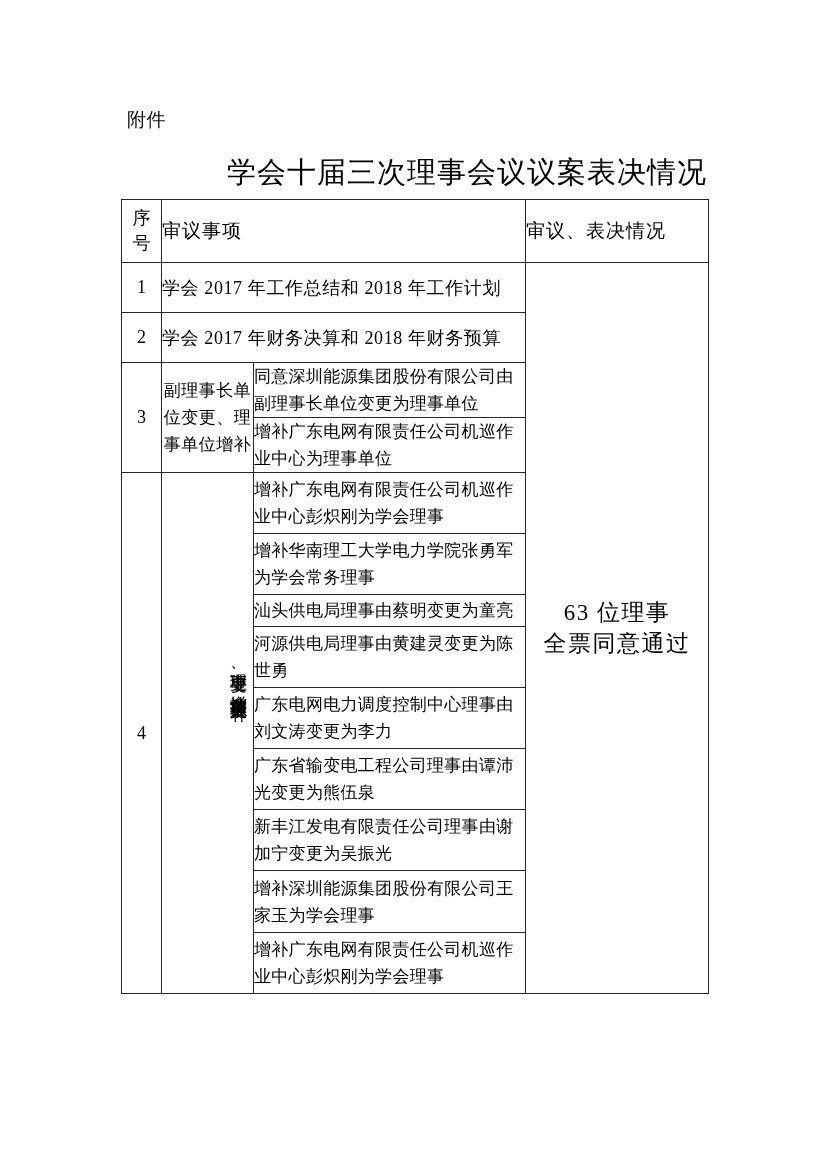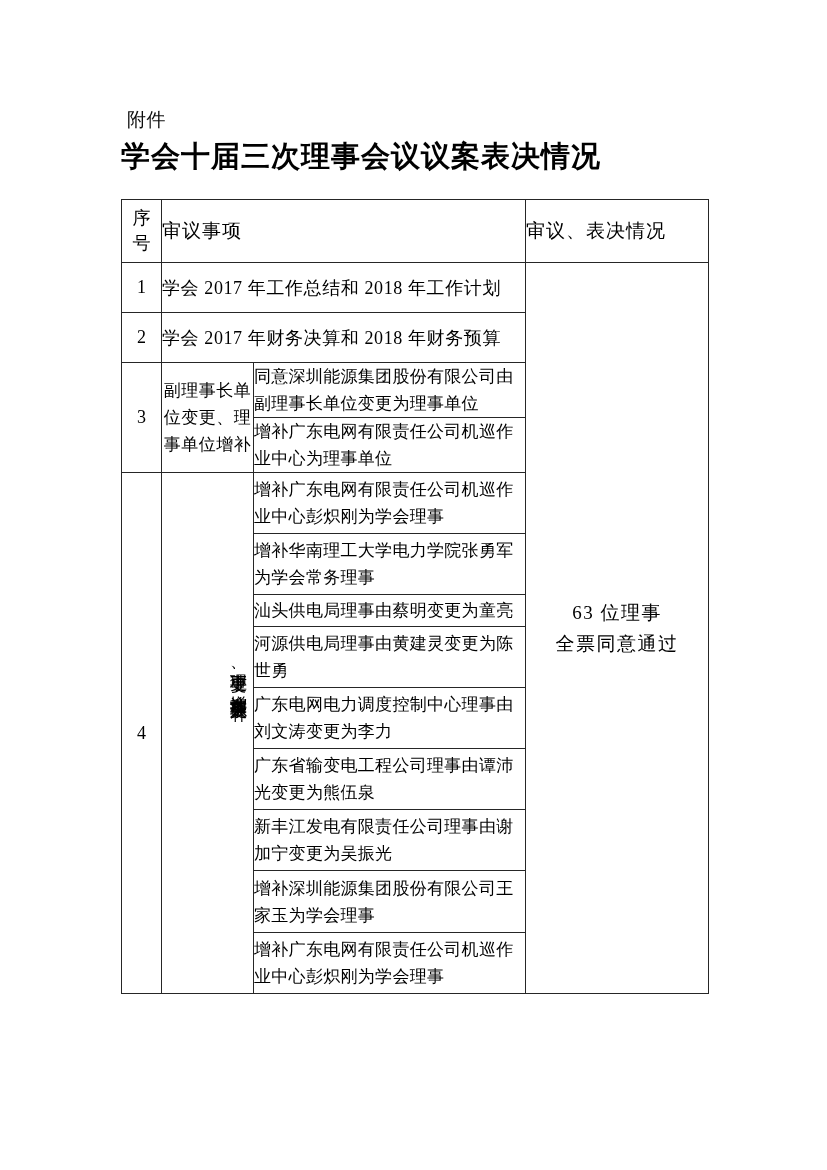--- a/index.html
+++ b/index.html
@@ -23,25 +23,25 @@
     top: 108px;
     font-family: "Liberation Sans", "DejaVu Sans", sans-serif;
     font-size: 19px;
     line-height: 24px;
     letter-spacing: 0.5px;
     color: #0d0d0d;
   }
   .doc-title {
     position: absolute;
     left: 121px;
-    top: 136px;
+    top: 152px;
     width: 586px;
-    text-align: left;
-    font-family: "Liberation Sans", "DejaVu Sans", sans-serif;
-    font-weight: bold;
+    text-align: right;
+    font-family: "Liberation Sans", "DejaVu Sans", sans-serif;
+    font-weight: normal;
     font-size: 29px;
     line-height: 40px;
     letter-spacing: 1px;
     color: #000000;
     white-space: nowrap;
   }
 
   
   .vote-table {
     position: absolute;
@@ -135,21 +135,21 @@
     display: flex;
     align-items: center;
     justify-content: center;
     height: 100%;
     min-height: 520px;
   }
 
   
   .res-cell {
     text-align: center;
-    font-size: 19px;
+    font-size: 23px;
     line-height: 31px;
     letter-spacing: 1.5px;
   }
   .res-cell span { display: block; white-space: nowrap; }
 </style>
 </head>
 <body>
 
 <div class="attachment-label">附件</div>
 

